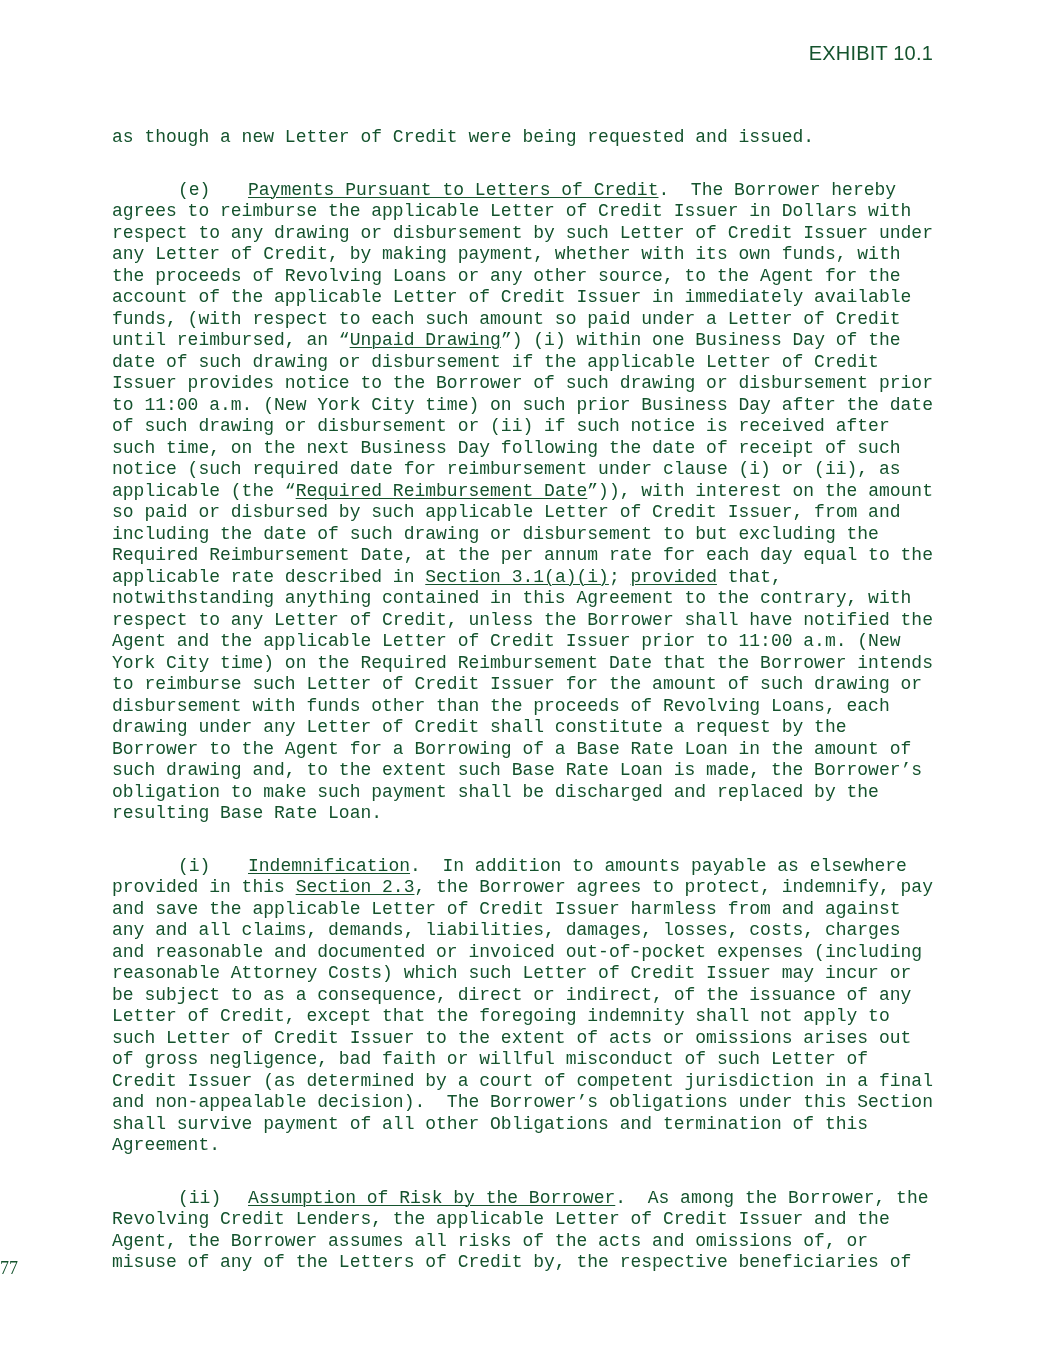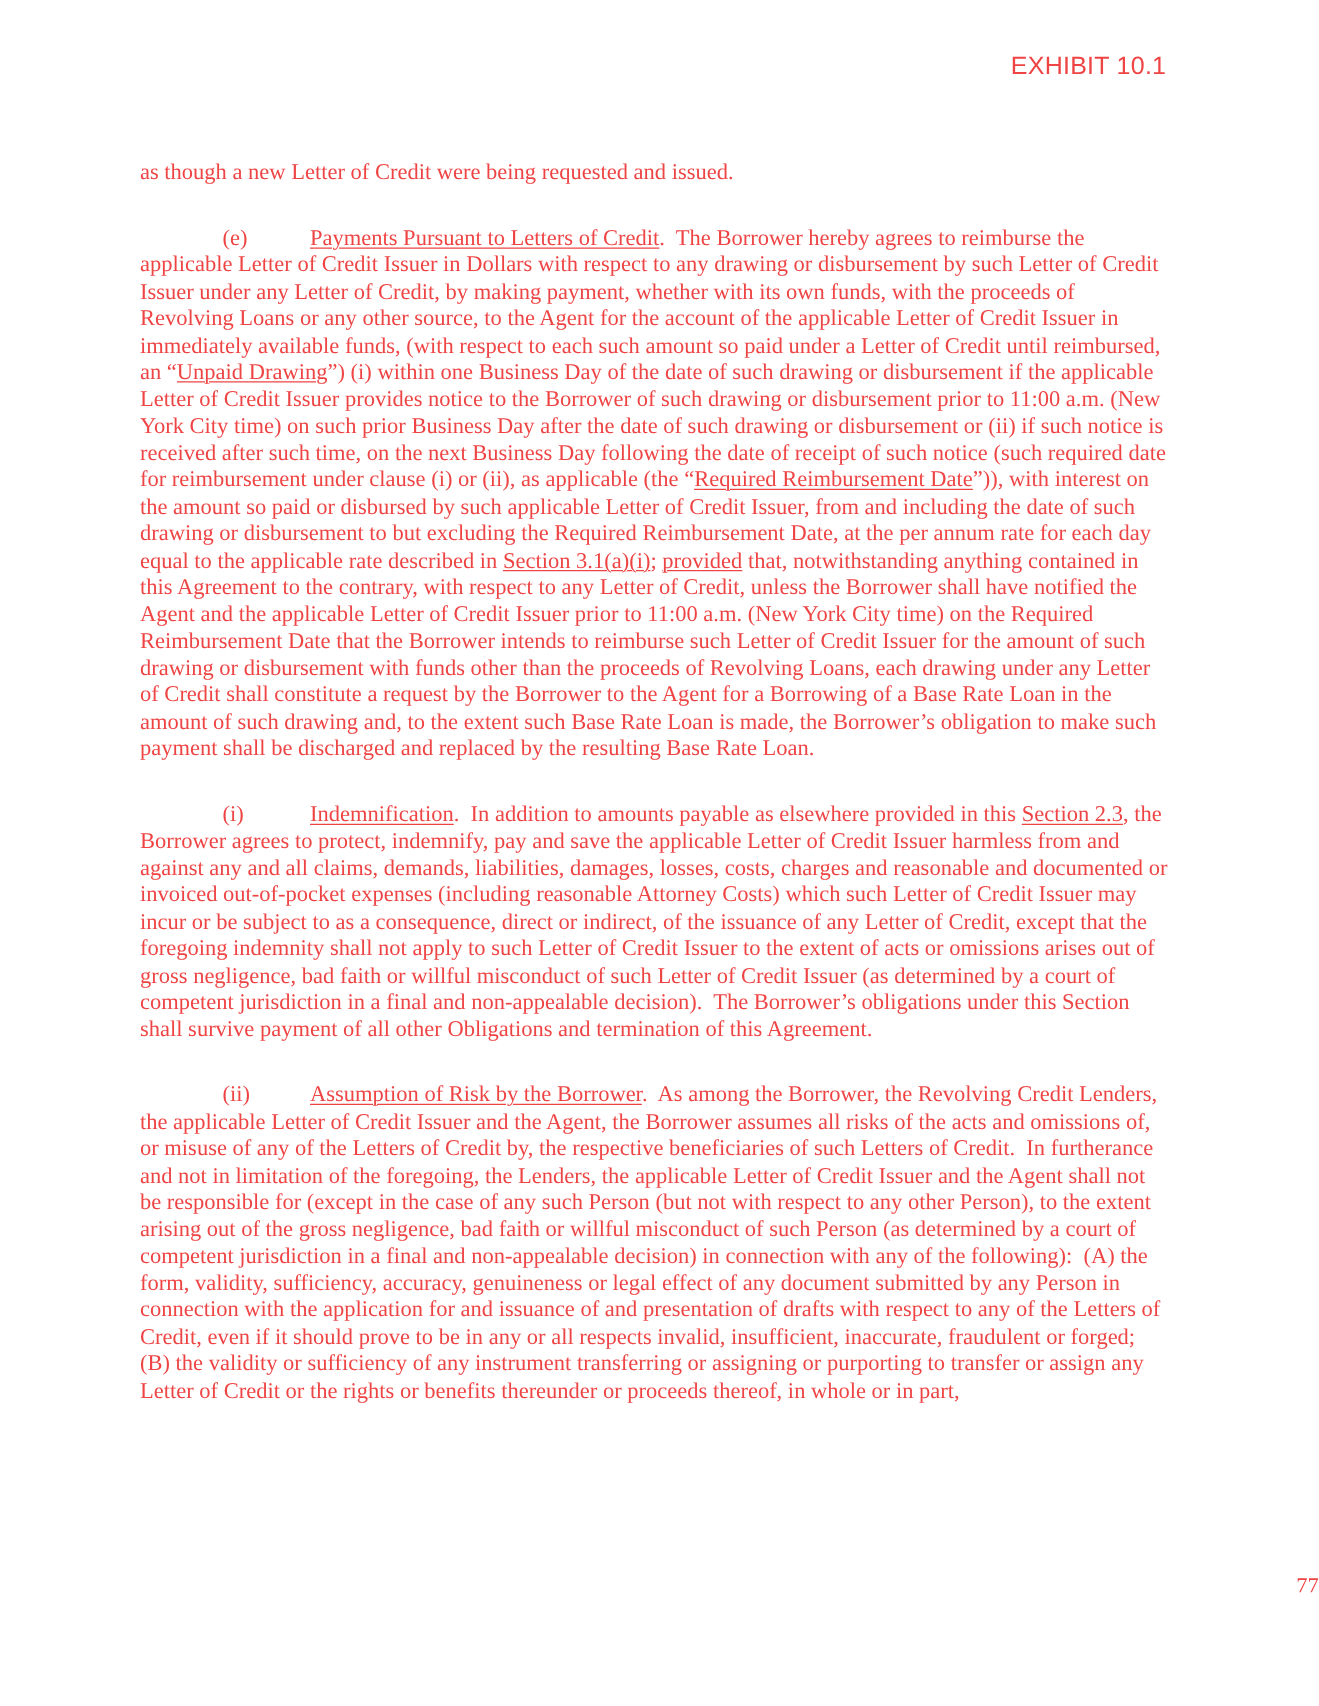--- a/index.html
+++ b/index.html
@@ -5,21 +5,21 @@
   html, body {
     margin: 0;
     padding: 0;
     background: #ffffff;
   }
   .page {
     position: relative;
     width: 1055px;
     height: 1274px;
     background: #ffffff;
-    color: #ef4444;
+    color: #14532d;
     box-sizing: border-box;
     padding: 42px 110px 0 112px;
     overflow: hidden;
   }
   .doc-header {
     text-align: right;
     font-family: "Liberation Sans", sans-serif;
     font-size: 20px;
     line-height: 23px;
     padding-right: 12px;
@@ -29,20 +29,21 @@
     margin-top: 62px;
     width: 824px;
     font-family: "Liberation Serif", serif;
     font-size: 18px;
     line-height: 21.5px;
     text-align: left;
   }
   p.para {
     margin: 31px 0 0 0;
     padding: 0;
+    font-family: Liberation Mono, monospace;
   }
   p.para.first {
     margin-top: 0;
   }
   p.para.indented {
     text-indent: 66px;
   }
   .seg-label {
     display: inline-block;
     width: 70px;
@@ -51,21 +52,21 @@
   .seg.underline {
     text-decoration: underline;
     text-underline-offset: 2px;
     text-decoration-thickness: 1px;
   }
   .doc-footer {
     position: absolute;
     top: 1258px;
     left: 0;
     width: 1055px;
-    text-align: right;
+    text-align: left;
     font-family: "Liberation Serif", serif;
     font-size: 18px;
     line-height: 21.5px;
   }
 </style>
 </head>
 <body>
 
 <div class="page">
 

